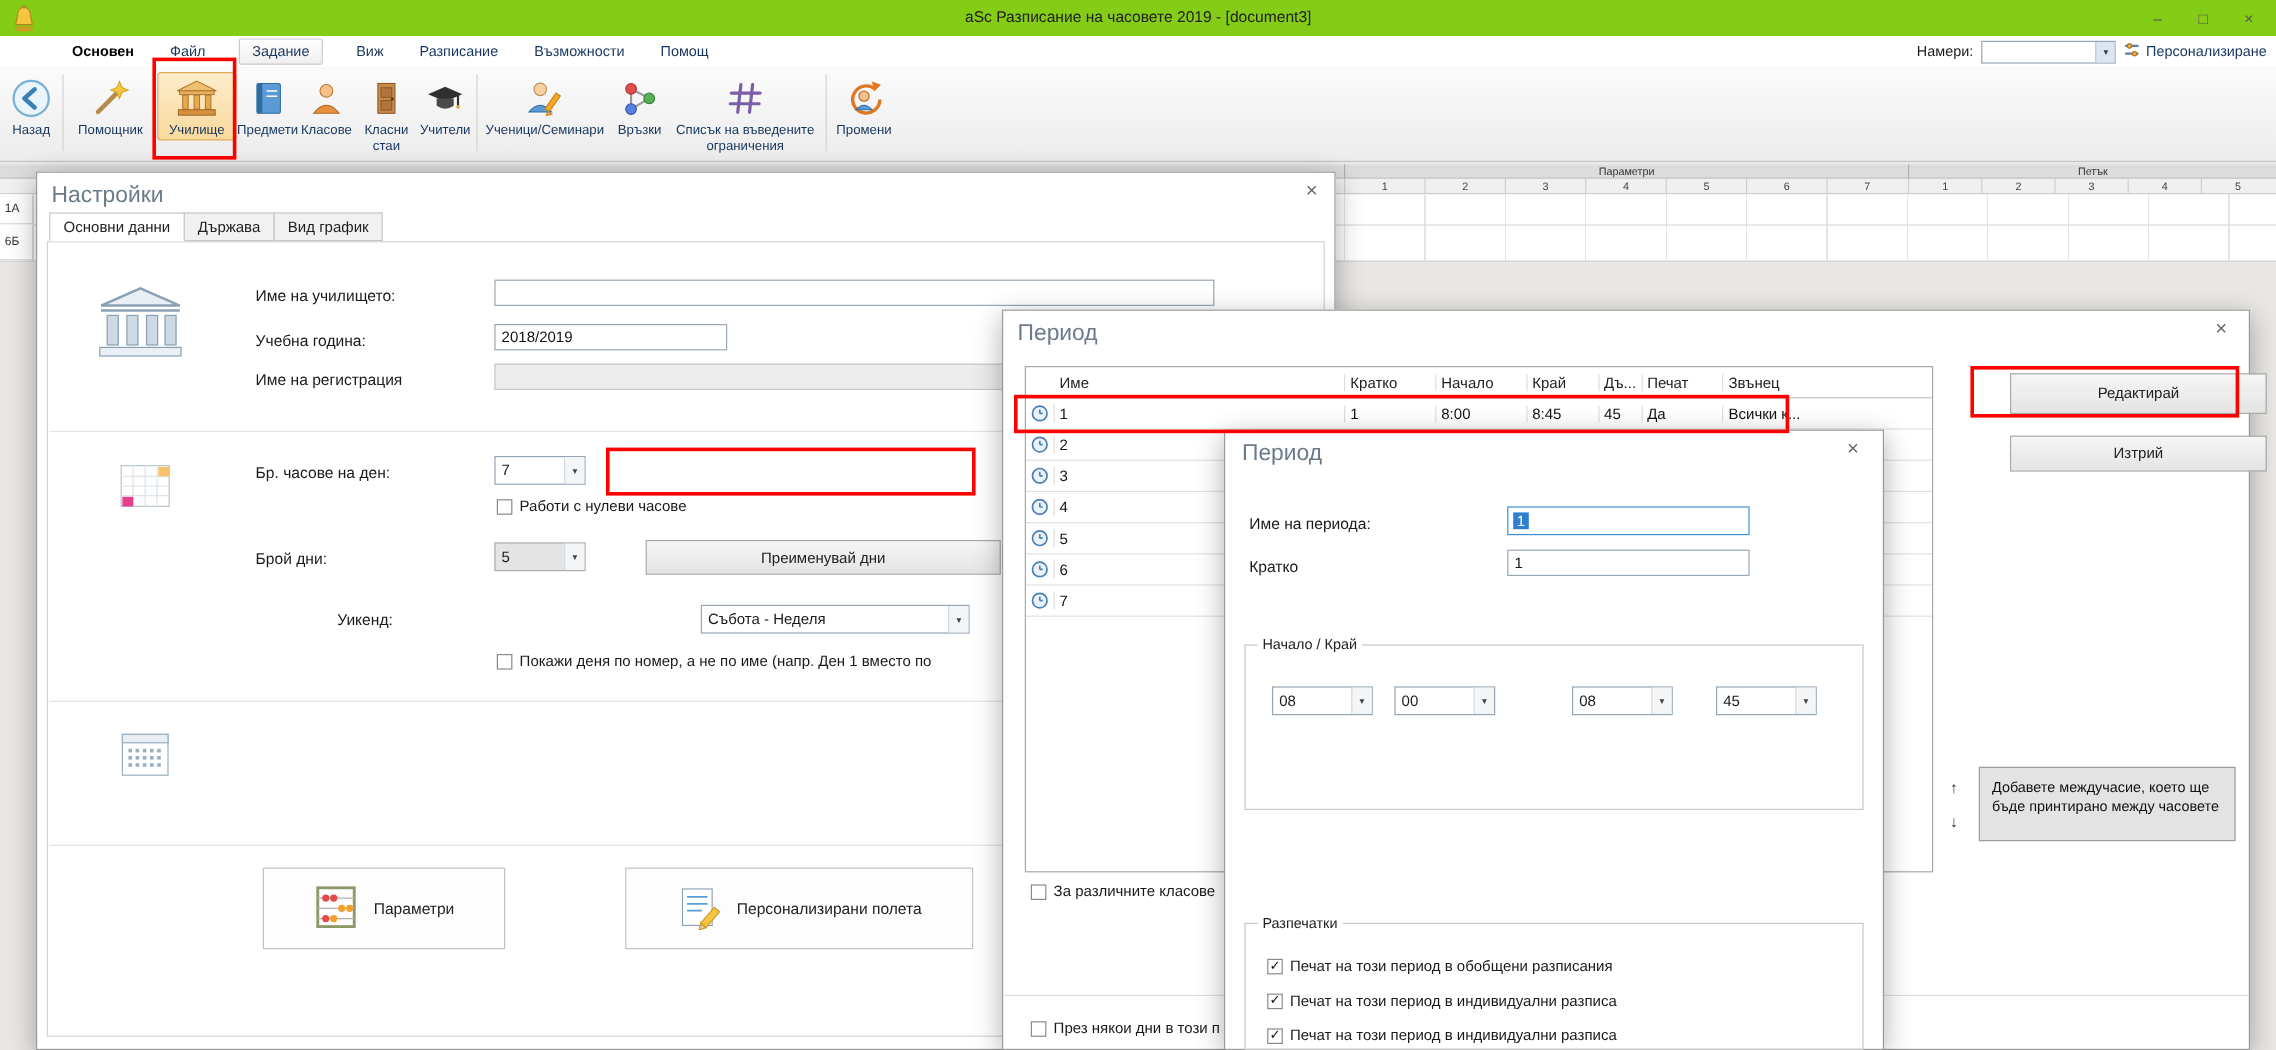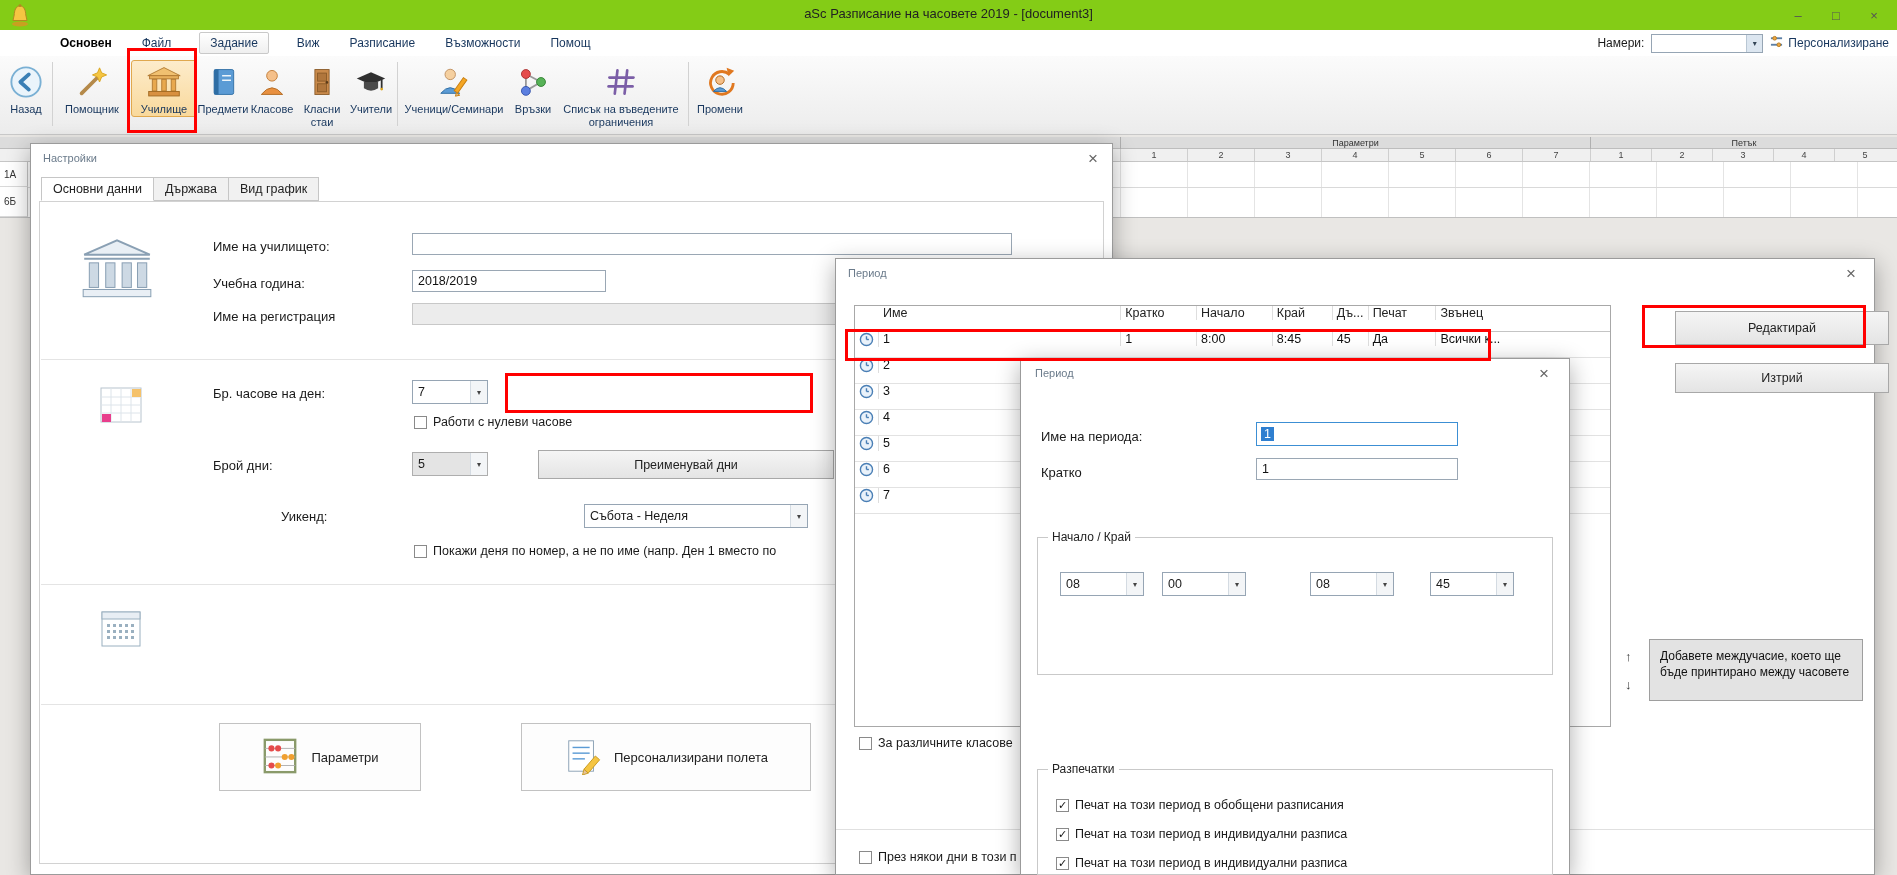--- a/index.html
+++ b/index.html
@@ -37,21 +37,21 @@
   .day-sec { position:absolute; top:0; height:12px; text-align:center; border-left:1px solid #b0b0b0; color:#333; line-height:12px; }
   .num-band { position:relative; height:13px; background:#f0f0f0; border-bottom:1px solid #c6c6c6; font-size:9px; }
   .num-cell { position:absolute; top:0; height:12px; border-left:1px solid #cfcfcf; text-align:center; line-height:13px; color:#444; }
   .grid-body { position:relative; height:55px; background:#fff; }
   .vlines { position:absolute; left:1120px; right:0; top:0; bottom:0; background:repeating-linear-gradient(90deg,#e4e4e4 0 1px,transparent 1px 67px); }
   .hline  { position:absolute; left:0; right:0; top:25px; border-top:1px solid #d9d9d9; }
   .row-label { position:absolute; left:0; width:28px; border-right:1px solid #c6c6c6; border-bottom:1px solid #d9d9d9; font-size:10px; display:flex; align-items:center; padding-left:4px; color:#333; background:#fff; }
 
   
   .dialog { position:absolute; background:#ffffff; border:1px solid #9b9b9b; box-shadow:0 6px 22px rgba(0,0,0,.32); }
-  .dlg-title { position:absolute; left:12px; top:8px; font-size:11px; color:#6b7b8b; }
+  .dlg-title { position:absolute; left:12px; top:8px; font-size:19px; color:#6b7b8b; }
   .dlg-close { position:absolute; top:6px; font-size:17px; color:#666; line-height:1; }
   .lbl { position:absolute; white-space:nowrap; font-size:13px; color:#1a1a1a; }
   .input { position:absolute; background:#fff; border:1px solid #9aa7b4; font-size:12.5px; padding:0 5px; font-family:inherit; color:#111; }
   .input.disabled { background:#ececec; border-color:#c8c8c8; }
   .combo { position:absolute; background:#fff; border:1px solid #96a5b4; display:flex; align-items:center; font-size:12.5px; }
   .combo.gray { background:#e4e4e4; border-color:#aeaeae; }
   .combo .val { flex:1; padding:0 5px; overflow:hidden; white-space:nowrap; }
   .combo .arrow { width:17px; align-self:stretch; display:flex; align-items:center; justify-content:center; font-size:8px; color:#444; border-left:1px solid #d4dbe2; background:#f3f5f7; }
   .btn { position:absolute; background:linear-gradient(#f5f5f5,#e4e4e4); border:1px solid #a8a8a8; display:flex; align-items:center; justify-content:center; font-size:12.5px; color:#222;margin-left:26px; }
   .bigbtn { position:absolute; background:#fdfdfd; border:1px solid #c2c2c2; display:flex; align-items:center; justify-content:center; gap:12px; font-size:13px; color:#222; }
@@ -64,21 +64,21 @@
   .tab { padding:4px 11px; font-size:12.5px; border:1px solid #c6c6c6; background:#f1f1f1; margin-right:-1px; color:#222; }
   .tab.sel { background:#fff; border-bottom-color:#fff; position:relative; z-index:2; }
   .tabframe { position:absolute; left:8px; right:8px; top:57px; bottom:10px; border:1px solid #d2d2d2; background:#fff; }
   .group { position:absolute; border:1px solid #c9c9c9; }
   .glabel { position:absolute; top:-8px; left:10px; background:#fff; padding:0 4px; font-size:12px; color:#222; white-space:nowrap; }
   .notepanel { position:absolute; background:#e3e3e3; border:1px solid #9e9e9e; font-size:12px; padding:8px 10px; color:#111; line-height:1.35; }
   .arrbtn { position:absolute; font-size:13px; color:#333; }
 
   
   .htable { position:absolute; background:#fff; border:1px solid #a8a8a8; overflow:hidden; }
-  .hrow { display:flex; height:26px; border-bottom:1px solid #e2e2e2; align-items:flex-start; }
+  .hrow { display:flex; height:26px; border-bottom:1px solid #e2e2e2; align-items:center; }
   .hrow.header { border-bottom:1px solid #c4c4c4; }
   .hcell { border-right:1px solid #dedede; display:flex; align-items:center; padding:0 4px; font-size:12.5px; overflow:hidden; white-space:nowrap; color:#111; }
   .header .hcell { color:#222; }
   .cw0{width:24px; justify-content:center;} .cw1{width:243px;} .cw2{width:76px;} .cw3{width:76px;}
   .cw4{width:60px;} .cw5{width:36px;} .cw6{width:68px;} .cw7{width:174px; border-right:none;}
 
   
   .focusbox { position:absolute; background:#fff; border:1px solid #3c8fd4; display:flex; align-items:center; padding:0 4px; font-size:12.5px; }
   .selhl { background:#2f7fd0; color:#fff; padding:0 3px; }
 

